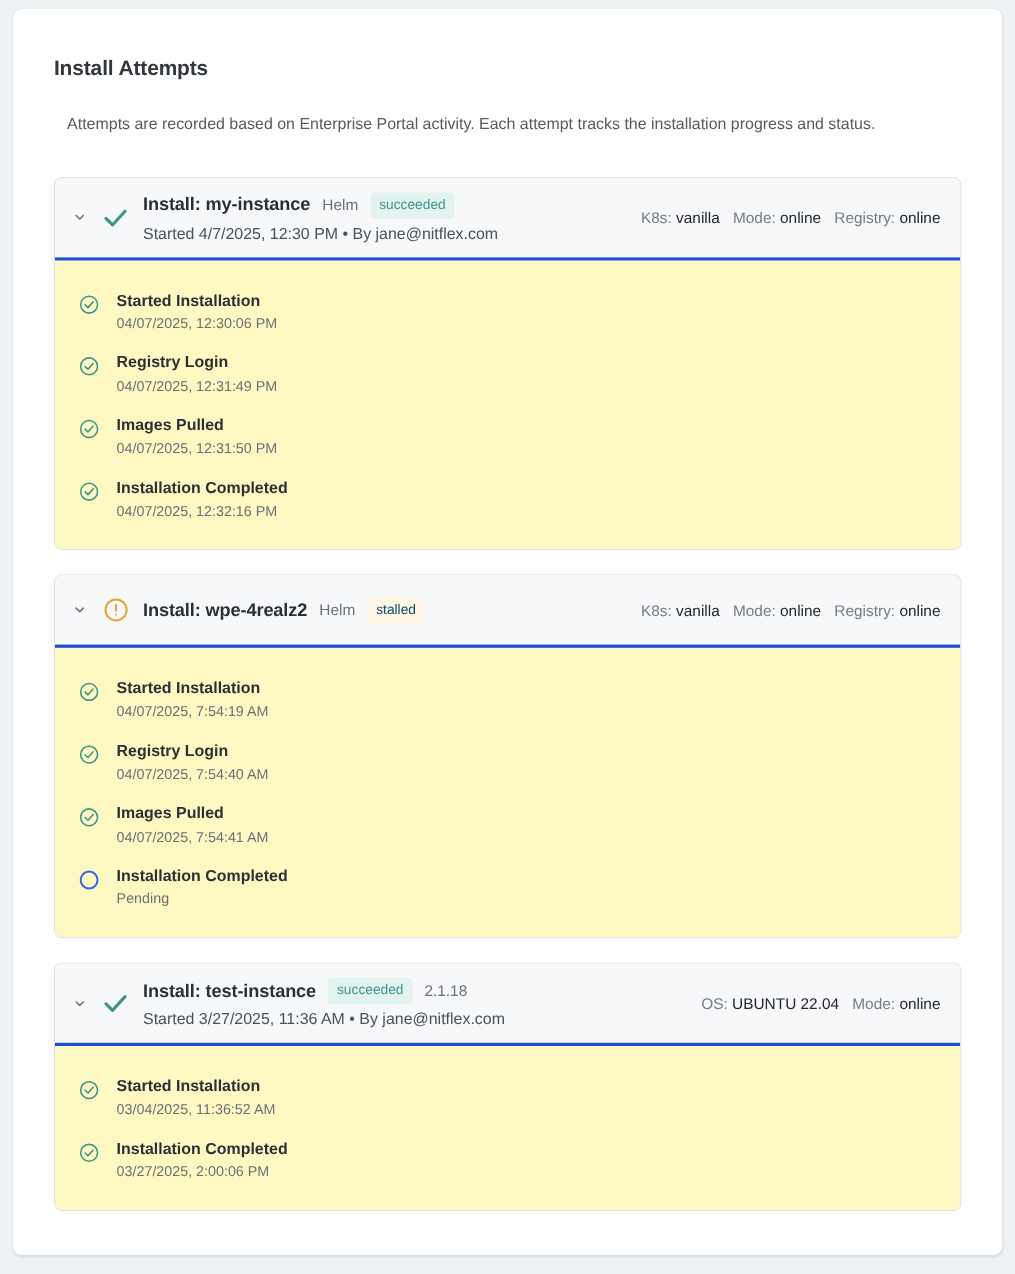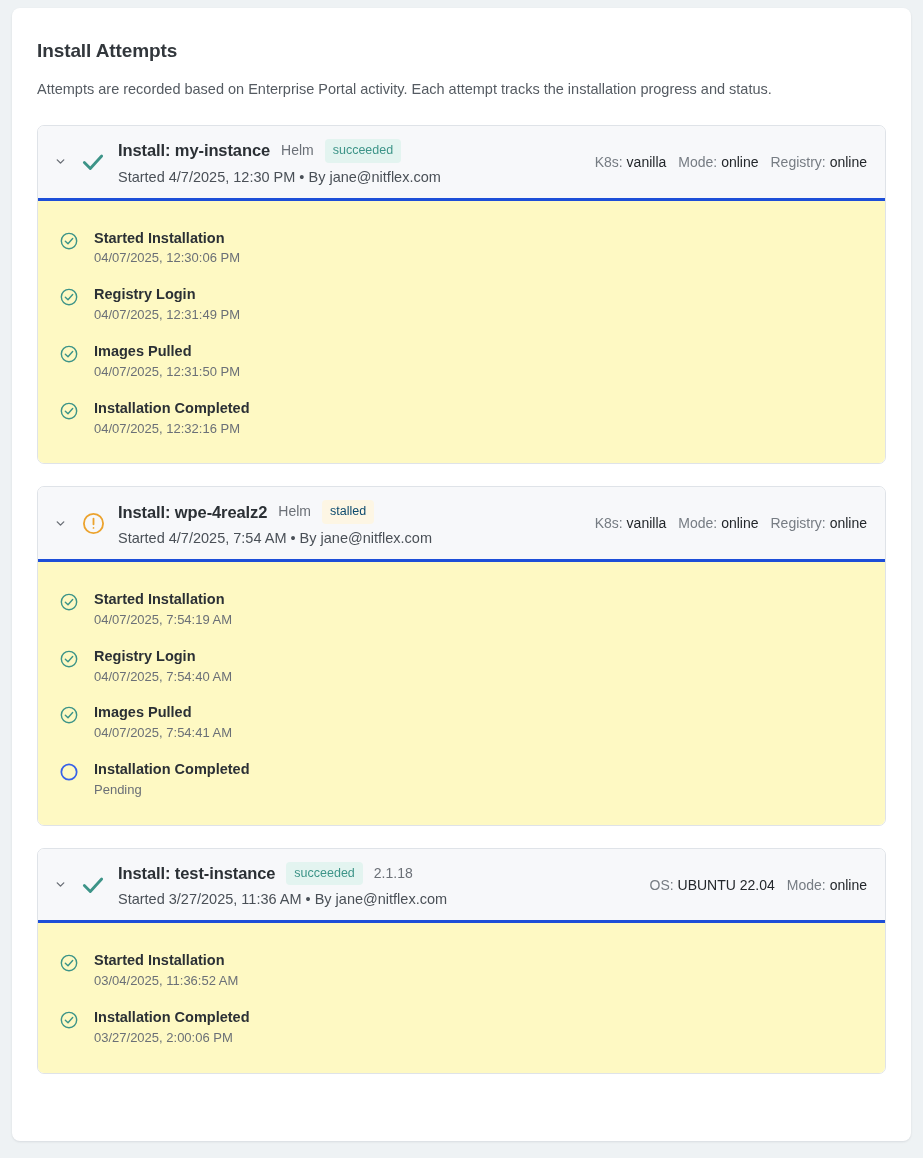--- a/index.html
+++ b/index.html
@@ -19,34 +19,34 @@
 
   .page-card {
     position: absolute;
     left: 12px;
     top: 8px;
     width: 899px;
     height: 1133px;
     background: #ffffff;
     border-radius: 8px;
     box-shadow: 0 1px 3px rgba(16,24,40,0.06), 0 1px 2px rgba(16,24,40,0.04);
-    padding: 4px;
+    padding: 16px;
   }
 
   .page-title {
     margin: 0;
     padding: 28px 0 0 21px;
     font-size: 19px;
     font-weight: 700;
     color: #32373c;
     letter-spacing: -0.1px;
   }
 
   .page-subtitle {
-    margin: 0;
+    margin: 12px;
     padding: 19px 0 0 21px;
     font-size: 14.5px;
     color: #555b62;
     font-weight: 400;
   }
 
   .attempts-list {
     margin: 0;
     padding: 28px 21px 0 21px;
   }
@@ -282,21 +282,20 @@
               <line x1="12" y1="7" x2="12" y2="12.8"></line>
               <circle cx="12" cy="16.6" r="0.9" fill="#eca32e" stroke="none"></circle>
             </svg>
           </span>
           <div class="header-text">
             <div class="title-row">
               <span class="attempt-title">Install: wpe-4realz2</span>
               <span class="attempt-kind">Helm</span>
               <span class="badge stalled">stalled</span>
             </div>
-            <div class="attempt-sub">Started 4/7/2025, 7:54 AM • By jane@nitflex.com</div>
           </div>
           <div class="meta-group">
             <span class="meta-item"><span class="meta-label">K8s:</span> <span class="meta-value">vanilla</span></span>
             <span class="meta-item"><span class="meta-label">Mode:</span> <span class="meta-value">online</span></span>
             <span class="meta-item"><span class="meta-label">Registry:</span> <span class="meta-value">online</span></span>
           </div>
         </div>
         <div class="attempt-body">
           <div class="step">
             <span class="step-icon">

